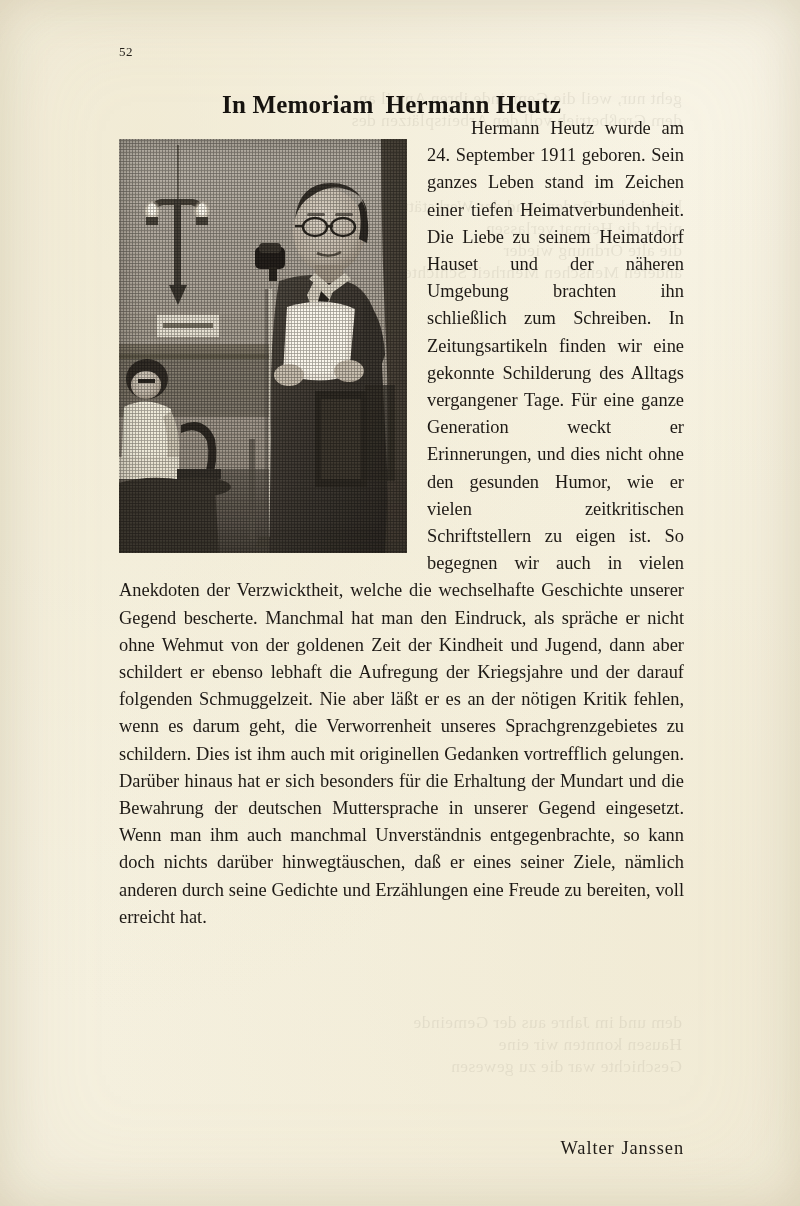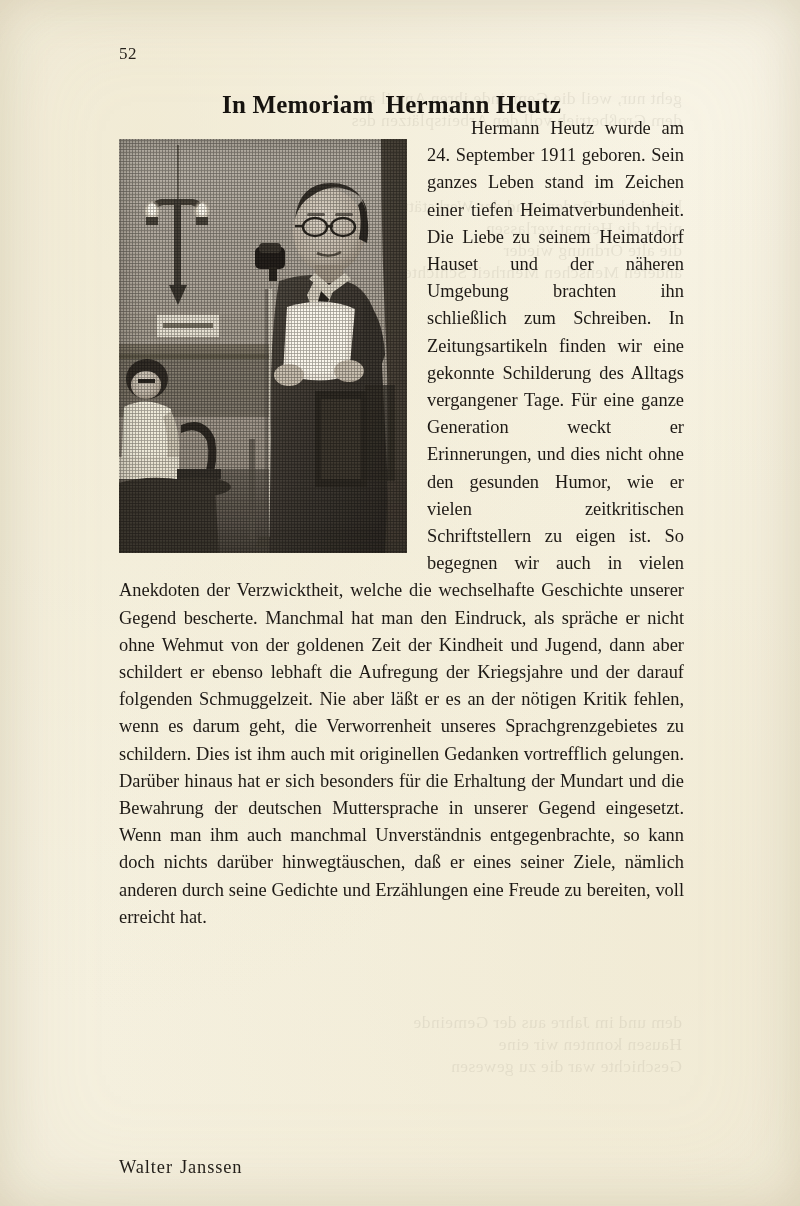--- a/index.html
+++ b/index.html
@@ -57,21 +57,21 @@
 
   .page {
     position: absolute;
     inset: 0;
   }
 
   .folio {
     position: absolute;
     left: 119px;
     top: 44px;
-    font-size: 17px;
+    font-size: 13px;
     letter-spacing: 0.5px;
     color: #211d18;
   }
 
   .article-title {
     position: absolute;
     left: 0;
     right: 17px;
     top: 74px;
     text-align: center;
@@ -149,25 +149,24 @@
     position: absolute;
     left: 119px;
     width: 565px;
     top: 1086px;
   }
   .signature {
     position: absolute;
     left: 119px;
     width: 565px;
     top: 1138px;
-    text-align: left;
+    text-align: right;
     font-size: 18.4px;
     letter-spacing: 0.9px;
     color: #1d1915;
-    margin-top: 19px;
   }
   .signature .name-gap {
     display: inline-block;
     width: 7px;
   }
 </style>
 </head>
 <body>
 
 <div class="paper-texture"></div>

